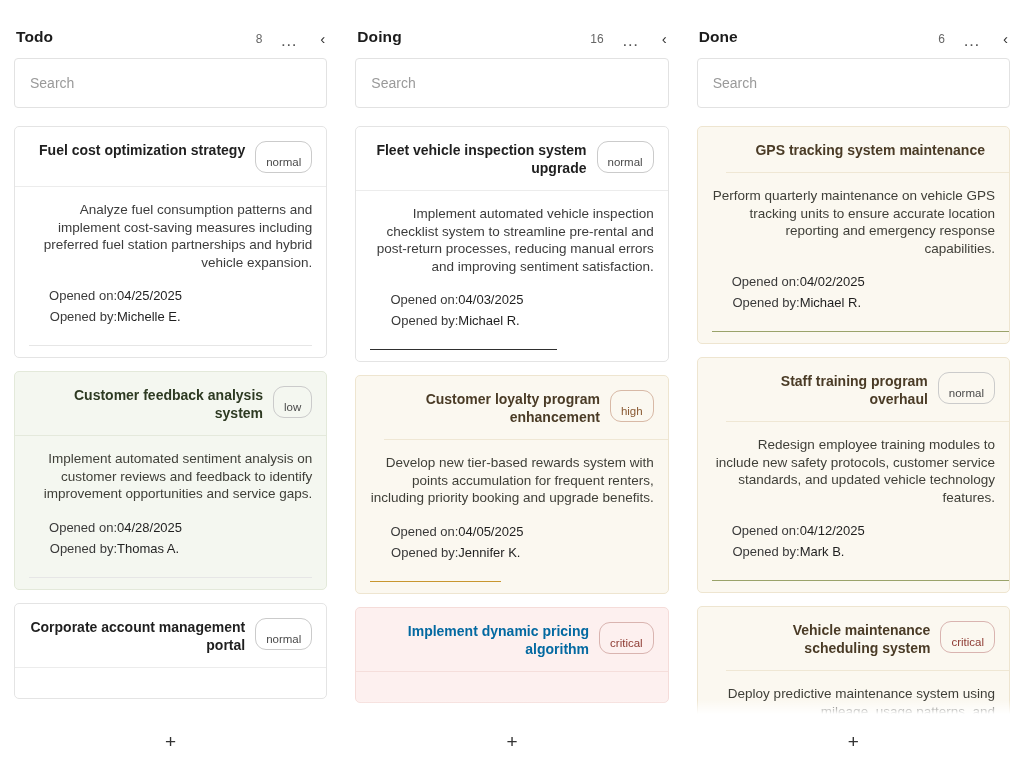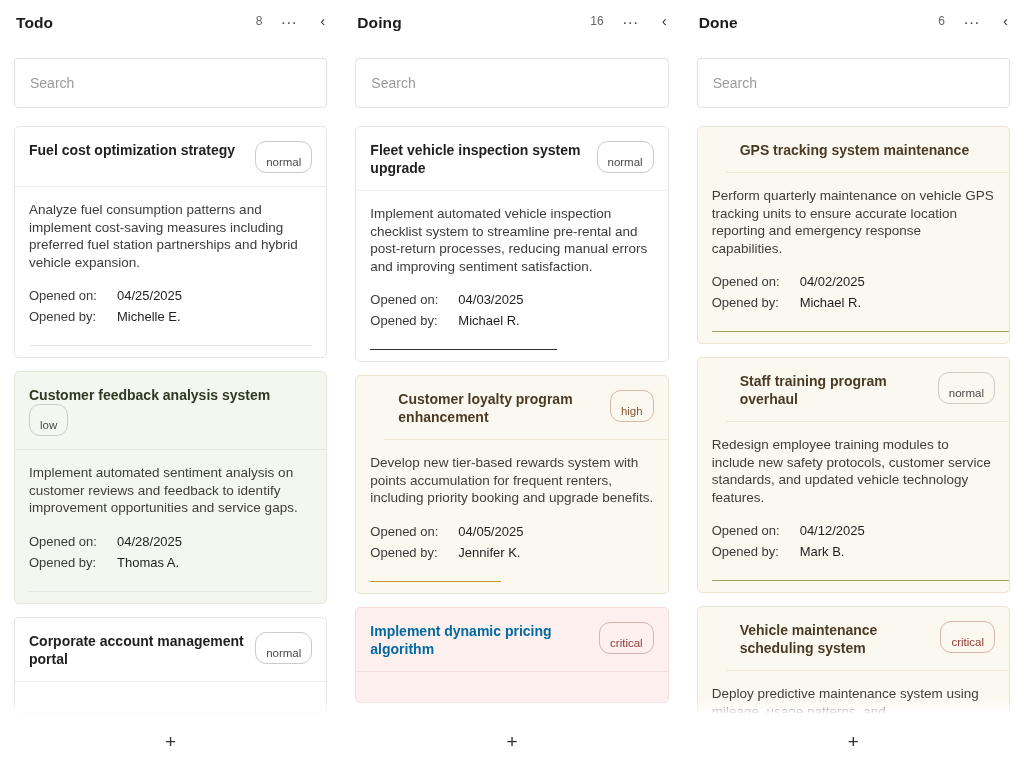--- a/index.html
+++ b/index.html
@@ -19,21 +19,21 @@
   .column {
     width: 341.33px;
     height: 768px;
     padding: 14px 14px 0 14px;
     display: flex;
     flex-direction: column;
     position: relative;
   }
   .col-header {
     display: flex;
-    align-items: flex-start;
+    align-items: flex-end;
     height: 32px;
     padding: 0 2px;
     flex: 0 0 auto;
   }
   .col-title {
     font-size: 15.5px;
     font-weight: bold;
     color: #1c1c1c;
     flex: 1 1 auto;
     letter-spacing: 0.1px;
@@ -81,40 +81,41 @@
   }
   .search-box input::placeholder { color: #9a9a9a; }
 
   .cards {
     margin-top: 18px;
     flex: 1 1 auto;
     overflow: hidden;
     display: flex;
     flex-direction: column;
     gap: 13px;
+    text-align: right;
   }
   .card {
     border: 1px solid #e4e4e4;
     border-radius: 5px;
     background: #ffffff;
     flex: 0 0 auto;
     overflow: hidden;
   }
   .card.tint-green  { background: #f4f7f0; border-color: #e3e9da; }
   .card.tint-cream  { background: #fbf8f0; border-color: #eee5d0; }
   .card.tint-pink   { background: #fdf0ef; border-color: #f5dcd9; }
 
   .card-head {
     display: flex;
     align-items: flex-start;
     padding: 14px 14px 13px 14px;
     border-bottom: 1px solid #ececec;
     min-height: 36px;
   }
-  .card.tint-green  .card-head { border-bottom-color: #e4e9dc; flex-direction: column; }
+  .card.tint-green  .card-head { border-bottom-color: #e4e9dc; }
   .card.tint-cream  .card-head { border-bottom-color: #efe7d4; margin-left: 28px; }
   .card.tint-pink   .card-head { border-bottom-color: #f5dedb; }
 
   .card-title {
     font-size: 14px;
     font-weight: bold;
     line-height: 18px;
     color: #1f1f1f;
     flex: 1 1 auto;
     padding-right: 10px;

